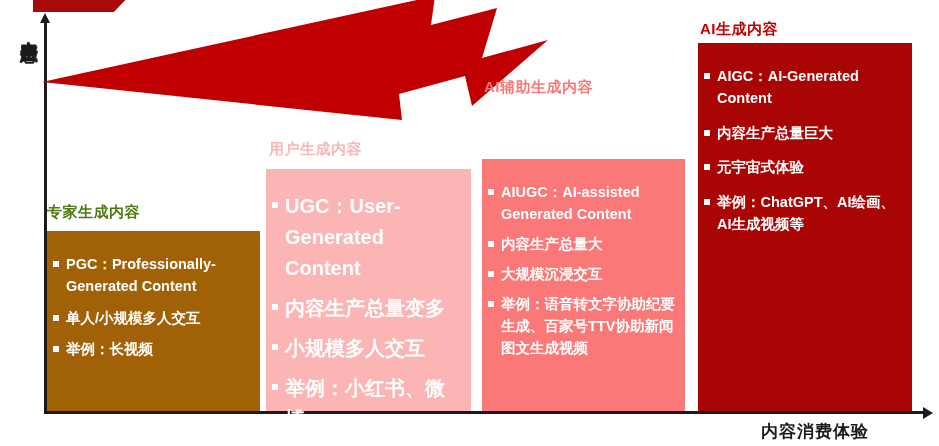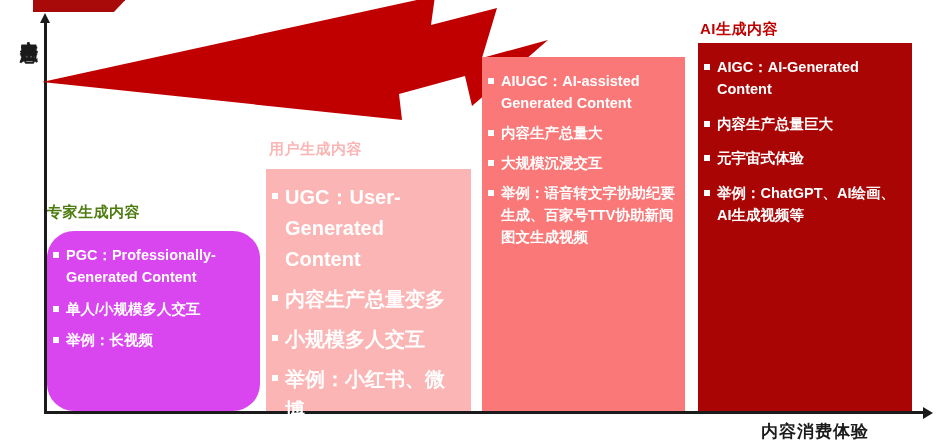--- a/index.html
+++ b/index.html
@@ -65,51 +65,51 @@
     transform:rotate(-17.5deg);
     transform-origin:left center;
     color:#ffffff;font-size:16.5px;font-weight:bold;
     letter-spacing:0.6px;white-space:nowrap;
   }
 
   
   .col{
     position:absolute;bottom:35px;
     box-sizing:border-box;
-    padding:13px 7px 4px 6px;
+    padding:22px 7px 4px 6px;
   }
   .col-head{
     position:absolute;
     font-size:15px;font-weight:bold;
     letter-spacing:0.5px;white-space:nowrap;
   }
   .bullets{list-style:none;margin:0;padding:0;}
   .bullets li{
     position:relative;
     color:#ffffff;font-weight:bold;
     padding-left:13px;
     margin-bottom:9px;
   }
   .bullets li::before{
     content:"";position:absolute;left:0;top:0.55em;
     width:6px;height:6px;background:#ffffff;
   }
 
   
-  #col-pgc{left:47px;width:213px;height:180px;background:#d946ef;border-radius:27px;}
+  #col-pgc{left:47px;width:213px;height:180px;background:#a16207;}
   #head-pgc{left:47px;top:203px;color:#4d7c0f;}
   #col-pgc .bullets li{font-size:14.5px;line-height:1.55;}
 
   
   #col-ugc{left:266px;width:205px;height:242px;background:#FBB5B5;}
   #head-ugc{left:269px;top:140px;color:#FBB5B5;}
   #col-ugc .bullets li{font-size:20px;line-height:1.55;}
 
   
-  #col-aiugc{left:482px;width:203px;height:354px;background:#FB7878;}
+  #col-aiugc{left:482px;width:203px;height:252px;background:#FB7878;}
   #head-aiugc{left:484px;top:78px;color:#FB7878;}
   #col-aiugc .bullets li{font-size:14.5px;line-height:1.52;margin-bottom:8px;}
 
   
   #col-aigc{left:698px;width:214px;height:368px;background:#AA0505;}
   #head-aigc{left:700px;top:20px;color:#C00000;}
   #col-aigc .bullets li{font-size:14.5px;line-height:1.55;margin-bottom:12px;}
 </style>
 </head>
 <body>

